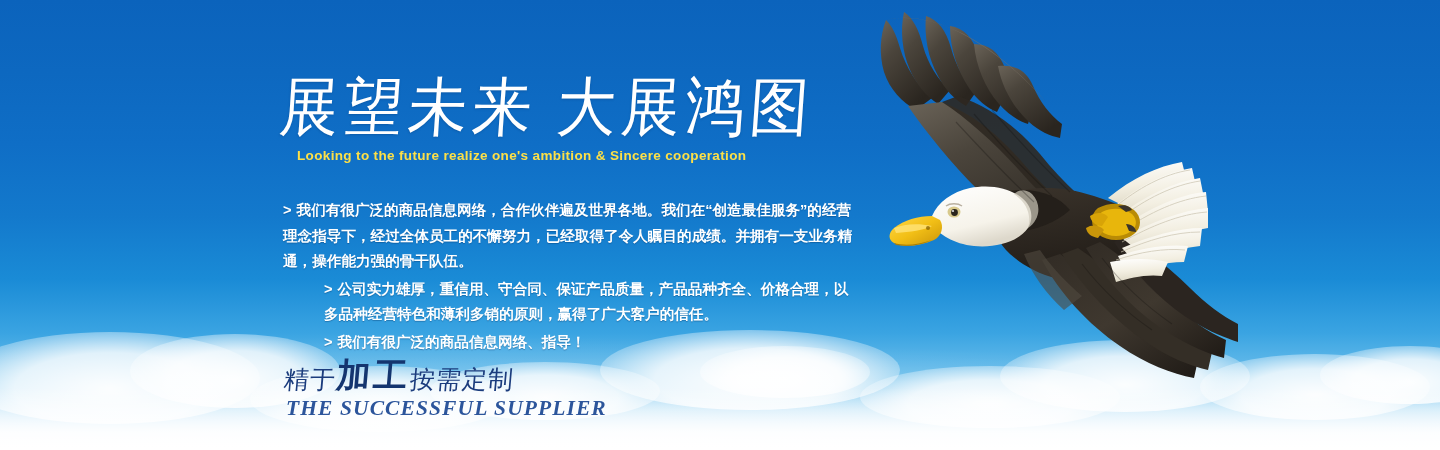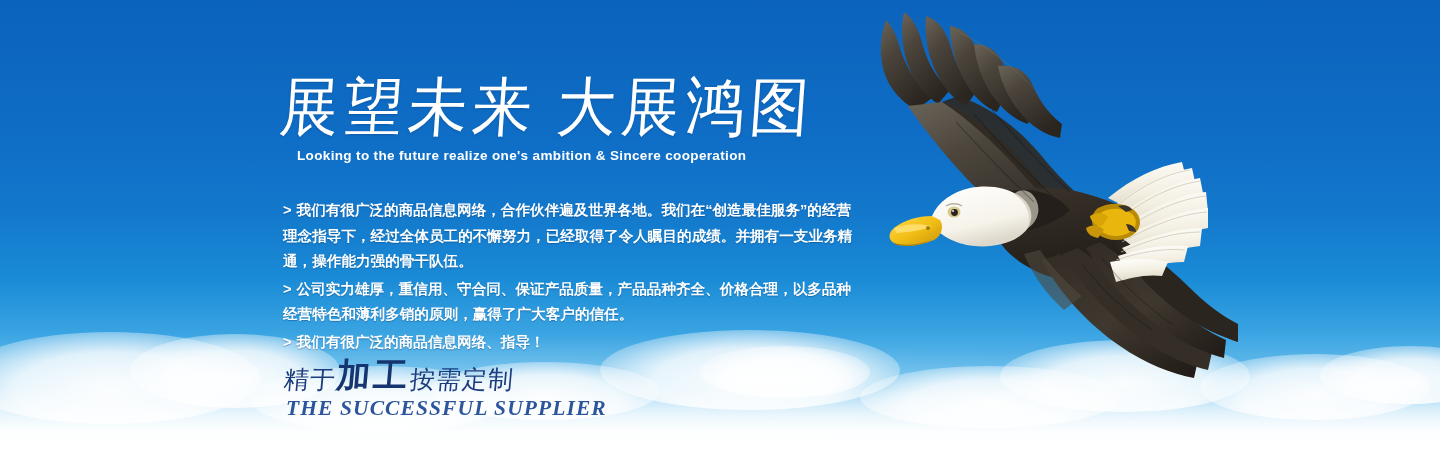--- a/index.html
+++ b/index.html
@@ -64,36 +64,36 @@
     transform:skewX(-4deg) scale(1.02,1.1);
     transform-origin:left top;
     text-shadow:0 1px 2px rgba(0,40,90,.25);
     white-space:nowrap;
   }
   .headline .gap { display:inline-block; width:20px; }
 
   .subhead {
     position:absolute; left:297px; top:148px;
     font-size:13.5px; font-weight:bold;
-    color:#ffffff;
+    color:#fde047;
     letter-spacing:.35px;
     white-space:nowrap;
   }
 
   .bullets {
     position:absolute; left:283px; top:198px;
     width:572px;
     color:#ffffff;
     font-size:14.6px;
     line-height:25.5px;
     font-weight:bold;
     text-shadow:0 1px 1px rgba(0,45,95,.35);
   }
   .bullets p { margin:0 0 0 0; }
-  .bullets p + p { margin-top:2px; }
+  .bullets p + p { margin-top:2px;margin-left:41px; }
   .bullets .mark { margin-right:5px; font-weight:bold; }
 
   
   .tagline {
     position:absolute; left:283px; top:358px;
     white-space:nowrap;
   }
   .tag-cn {
     font-family:"DejaVu Serif", serif;
     color:#1b3c7d;

